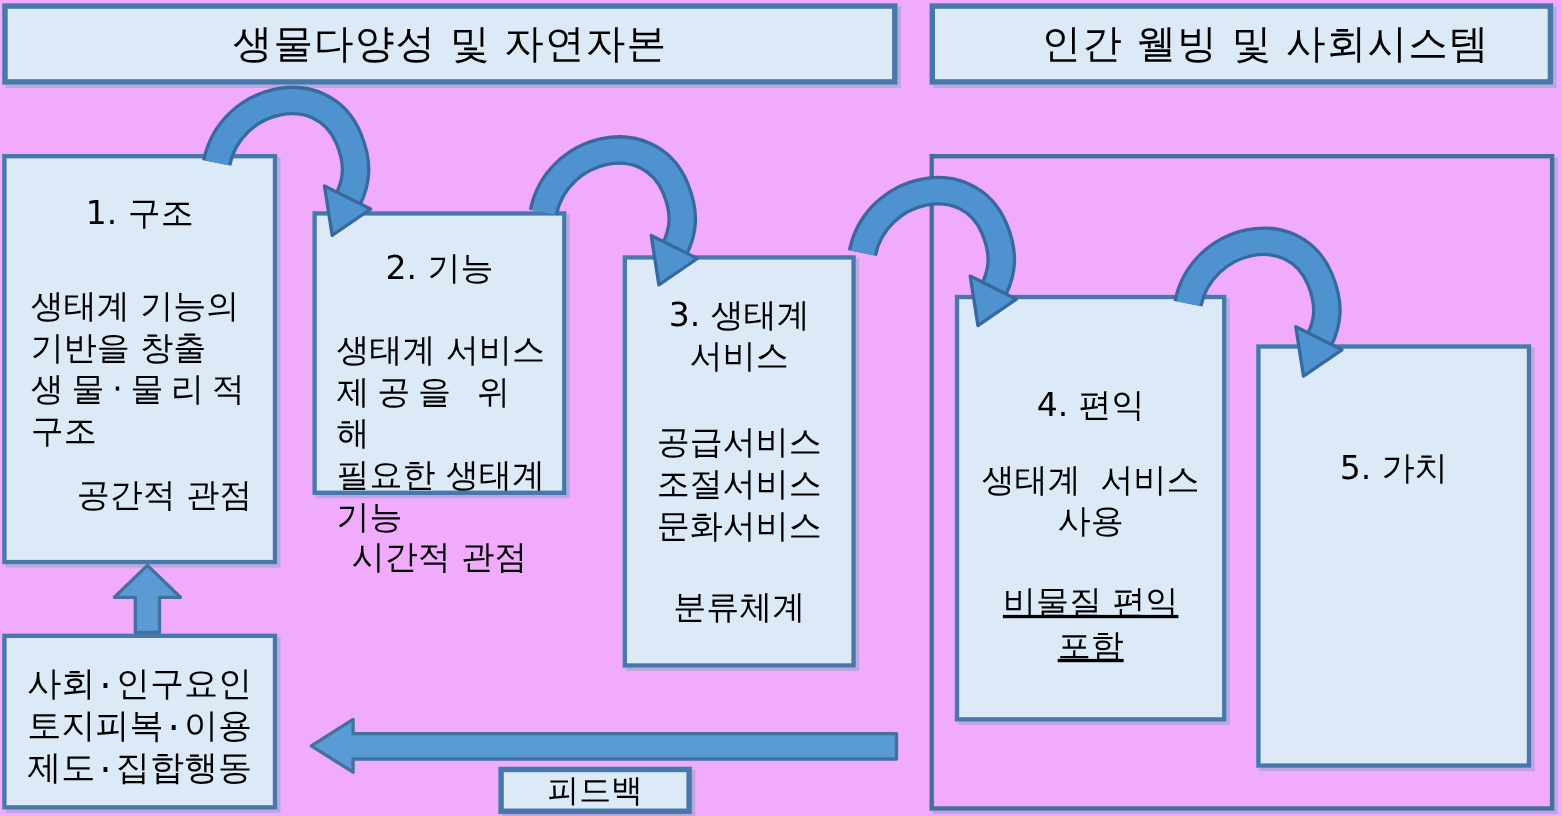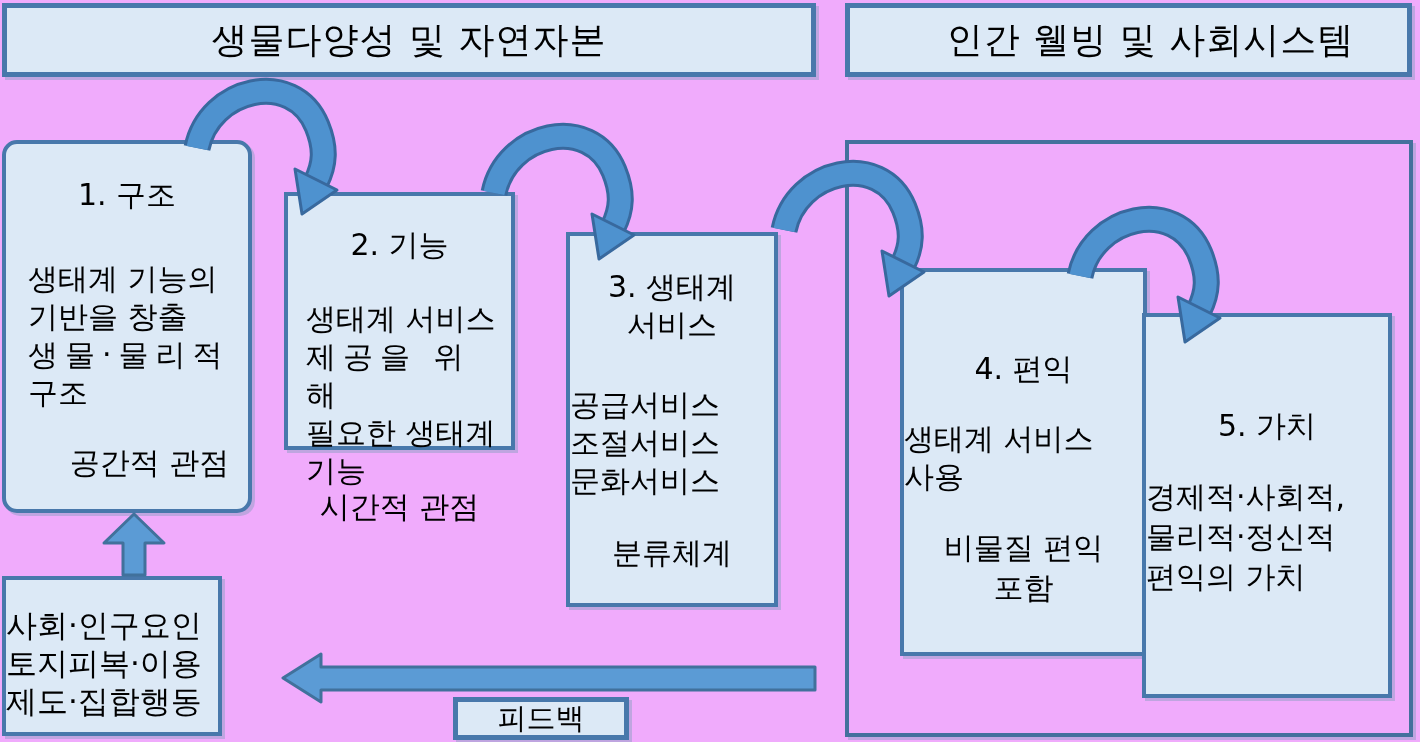--- a/index.html
+++ b/index.html
@@ -29,54 +29,54 @@
   }
   #hdr-left{left:2px;top:3px;width:814px;height:74px;}
   #hdr-right{left:845px;top:3px;width:567px;height:74px;padding-left:44px;}
 
   #container-right{
     position:absolute;left:845px;top:140px;width:568px;height:597px;
     background:transparent;border:4px solid var(--container-border);
     box-shadow:3px 3px 0 rgba(130,158,190,0.45);
   }
 
-  #box1{left:2px;top:140px;width:250px;height:373px;border-radius:15px;}
+  #box1{left:2px;top:140px;width:250px;height:373px;}
   #box2{left:284px;top:192px;width:231px;height:258px;}
   #box3{left:566px;top:232px;width:212px;height:375px;}
-  #box4{left:900px;top:268px;width:247px;height:388px;}
+  #box4{left:868px;top:268px;width:247px;height:388px;}
   #box5{left:1142px;top:313px;width:250px;height:385px;padding-left:43px;}
-  #box-drivers{left:2px;top:576px;width:220px;height:160px;}
+  #box-drivers{left:2px;top:576px;width:250px;height:160px;}
 
   .panel .title{
     position:absolute;left:0;right:0;text-align:center;
     font-size:30px;line-height:38px;
   }
   .panel .body{position:absolute;font-size:30px;line-height:38px;}
   .panel .footer{
     position:absolute;left:0;right:0;text-align:center;
     font-size:30px;line-height:38px;
   }
-  .body.centered{left:0;right:0;}
+  .body.centered{left:0;right:0;text-align:center;font-family:Liberation Mono, monospace;}
   .spread{letter-spacing:7px;}
 
   #box1 .title{top:32px;}
   #box1 .body{top:116px;left:22px;right:10px;}
-  #box1 .footer{top:300px;padding-left:45px;}
+  #box1 .footer{top:288px;padding-left:45px;}
 
   #box2 .title{top:30px;}
   #box2 .body{top:104px;left:18px;right:8px;}
   #box2 .footer{top:292px;}
 
   #box3 .title{top:32px;}
   #box3 .body{top:150px;}
   #box3 .footer{top:298px;}
 
   #box4 .title{top:78px;}
   #box4 .body{top:148px;}
-  #box4 .body2{position:absolute;left:0;right:0;top:256px;text-align:center;font-size:30px;line-height:40px;}
+  #box4 .body2{position:absolute;left:0;right:0;top:256px;text-align:center;font-size:30px;line-height:40px;text-decoration:underline;}
 
   #box5 .title{top:90px;}
   #box5 .body{top:160px;line-height:40px;}
 
   #box-drivers .body{top:26px;font-size:31px;line-height:38px;}
 
   #feedback-label{
     left:453px;top:697px;width:176px;height:43px;
     border-width:5px;
     display:flex;align-items:center;justify-content:center;
@@ -149,25 +149,20 @@
       <div>사용</div>
     </div>
     <div class="body2">
       <div>비물질 편익</div>
       <div>포함</div>
     </div>
   </div>
 
   <div class="panel" id="box5">
     <div class="title">5. 가치</div>
-    <div class="body centered">
-      <div>경제적·사회적,</div>
-      <div>물리적·정신적</div>
-      <div>편익의 가치</div>
-    </div>
   </div>
 
   <div class="panel" id="box-drivers">
     <div class="body centered">
       <div>사회·인구요인</div>
       <div>토지피복·이용</div>
       <div>제도·집합행동</div>
     </div>
   </div>
 

